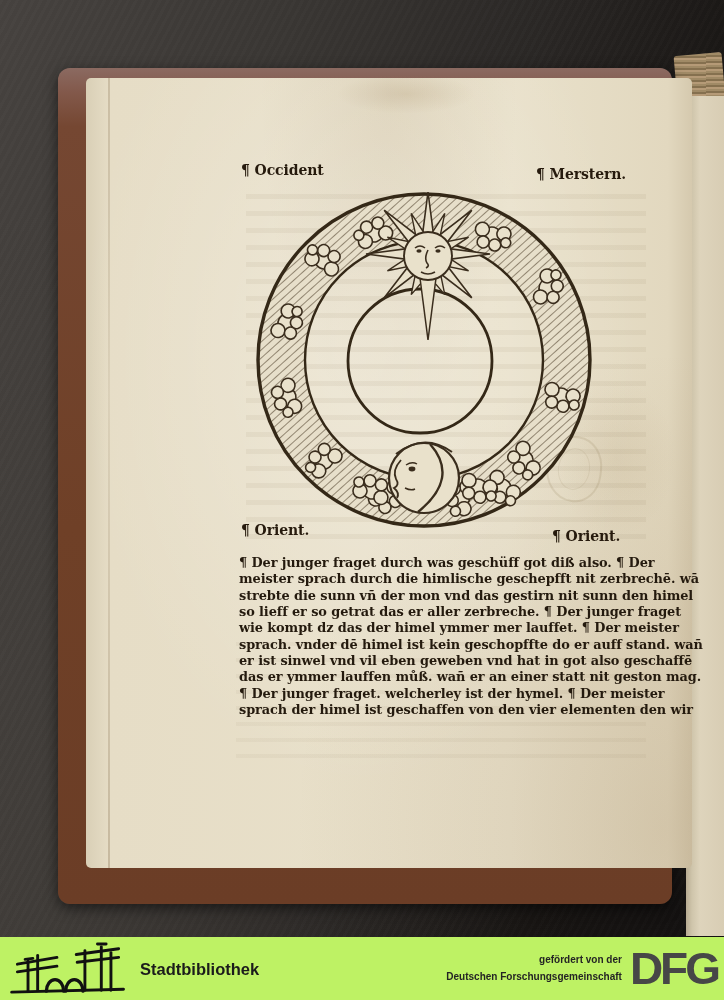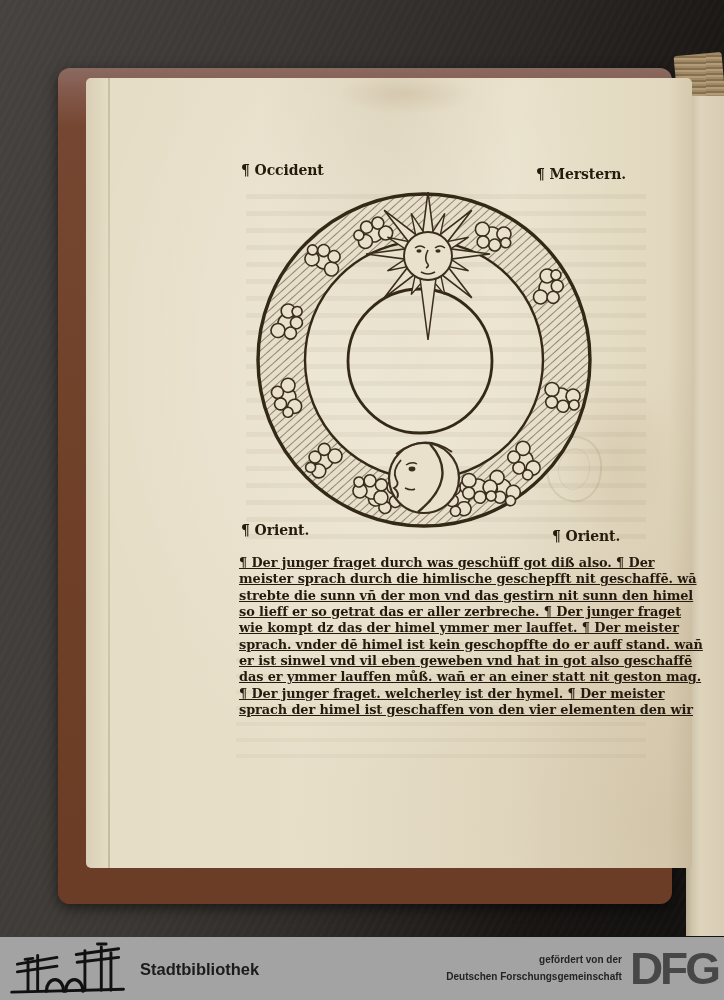--- a/index.html
+++ b/index.html
@@ -72,26 +72,26 @@
   
   .gothic{
     font-family:"DejaVu Serif",serif;font-weight:700;color:#261a0d;
     letter-spacing:-0.1px;
   }
   .corner-label{position:absolute;font-size:14px;white-space:nowrap;}
   .bodytext{
     position:absolute;left:153px;top:477px;width:392px;
     font-size:12.9px;line-height:16.35px;color:#241a0e;
   }
-  .bodytext .line{white-space:nowrap;text-decoration:underline;}
+  .bodytext .line{white-space:nowrap;}
   .woodcut{position:absolute;left:166px;top:110px;width:356px;height:350px;}
   
   .footer{
     position:absolute;left:0;top:937px;width:724px;height:63px;
-    background:#a3a3a3;display:flex;align-items:center;
+    background:#bef264;display:flex;align-items:center;
   }
   .footer .logo-pn{margin-left:8px;flex:0 0 auto;}
   .inst{
     margin-left:10px;font-weight:700;font-size:16.5px;line-height:20px;color:#1b1b1b;
   }
   .funding{
     margin-left:auto;text-align:right;font-weight:700;font-size:10px;line-height:16.5px;color:#242424;
   }
   .dfg{
     margin:0 6px 0 8px;font-weight:900;font-size:46px;letter-spacing:-3px;
@@ -183,21 +183,21 @@
       <ellipse cx="160" cy="281" rx="3.4" ry="2.4" fill="#3a2d1d" stroke="none"></ellipse>
       <path fill="none" stroke-width="1.4" d="M154,277 q6,-4 11,-1"></path>
       <path fill="none" stroke-width="1.4" d="M153,300 q6,3 10,1"></path>
       <use href="#leafc" transform="translate(120 302) rotate(200)"></use>
       <use href="#leafc" transform="translate(226 300) rotate(20)"></use>
     </g>
   </svg>
 
   <div class="gothic bodytext">
     <div class="line">¶ Der junger fraget durch was geschüff got diß also. ¶ Der</div>
-    <div class="line">meister sprach durch die himlische geschepfft nit geschaffē. wā</div>
+    <div class="line">meister sprach durch die himlische geschepfft nit zerbrechē. wā</div>
     <div class="line">strebte die sunn vñ der mon vnd das gestirn nit sunn den himel</div>
     <div class="line">so lieff er so getrat das er aller zerbreche. ¶ Der junger fraget</div>
     <div class="line">wie kompt dz das der himel ymmer mer lauffet. ¶ Der meister</div>
     <div class="line">sprach. vnder dē himel ist kein geschopffte do er auff stand. wañ</div>
     <div class="line">er ist sinwel vnd vil eben geweben vnd hat in got also geschaffē</div>
     <div class="line">das er ymmer lauffen můß. wañ er an einer statt nit geston mag.</div>
     <div class="line">¶ Der junger fraget. welcherley ist der hymel. ¶ Der meister</div>
     <div class="line">sprach der himel ist geschaffen von den vier elementen den wir</div>
   </div>
 </div>

